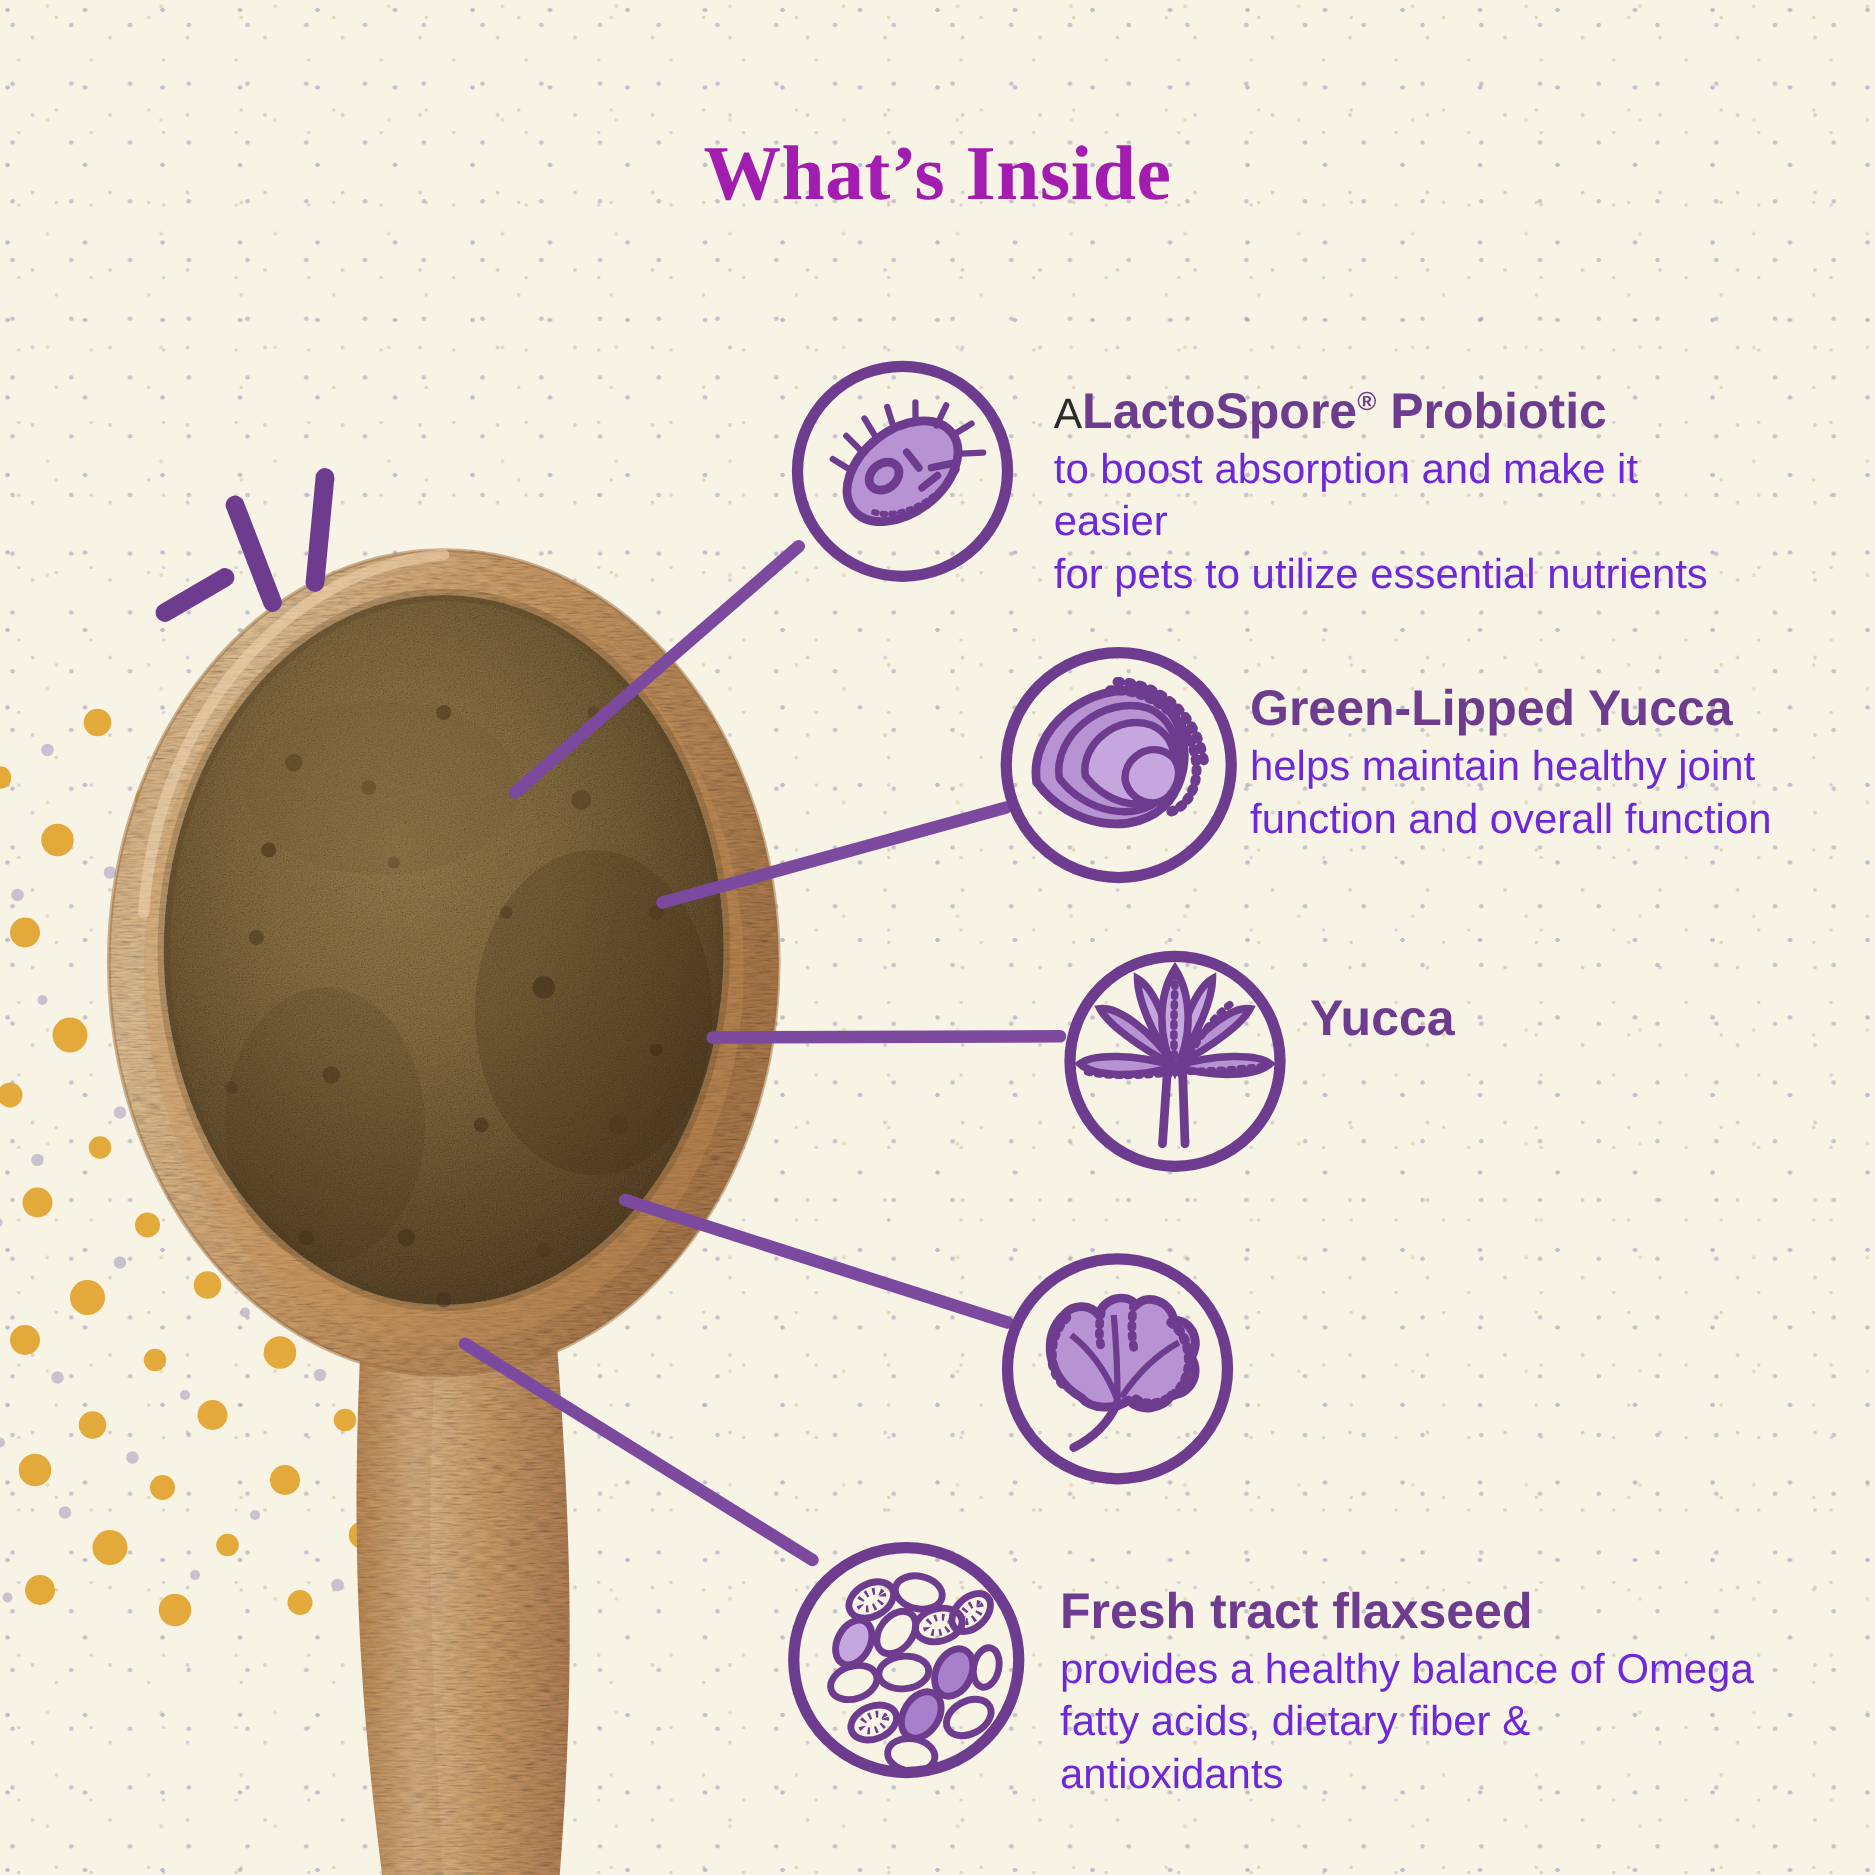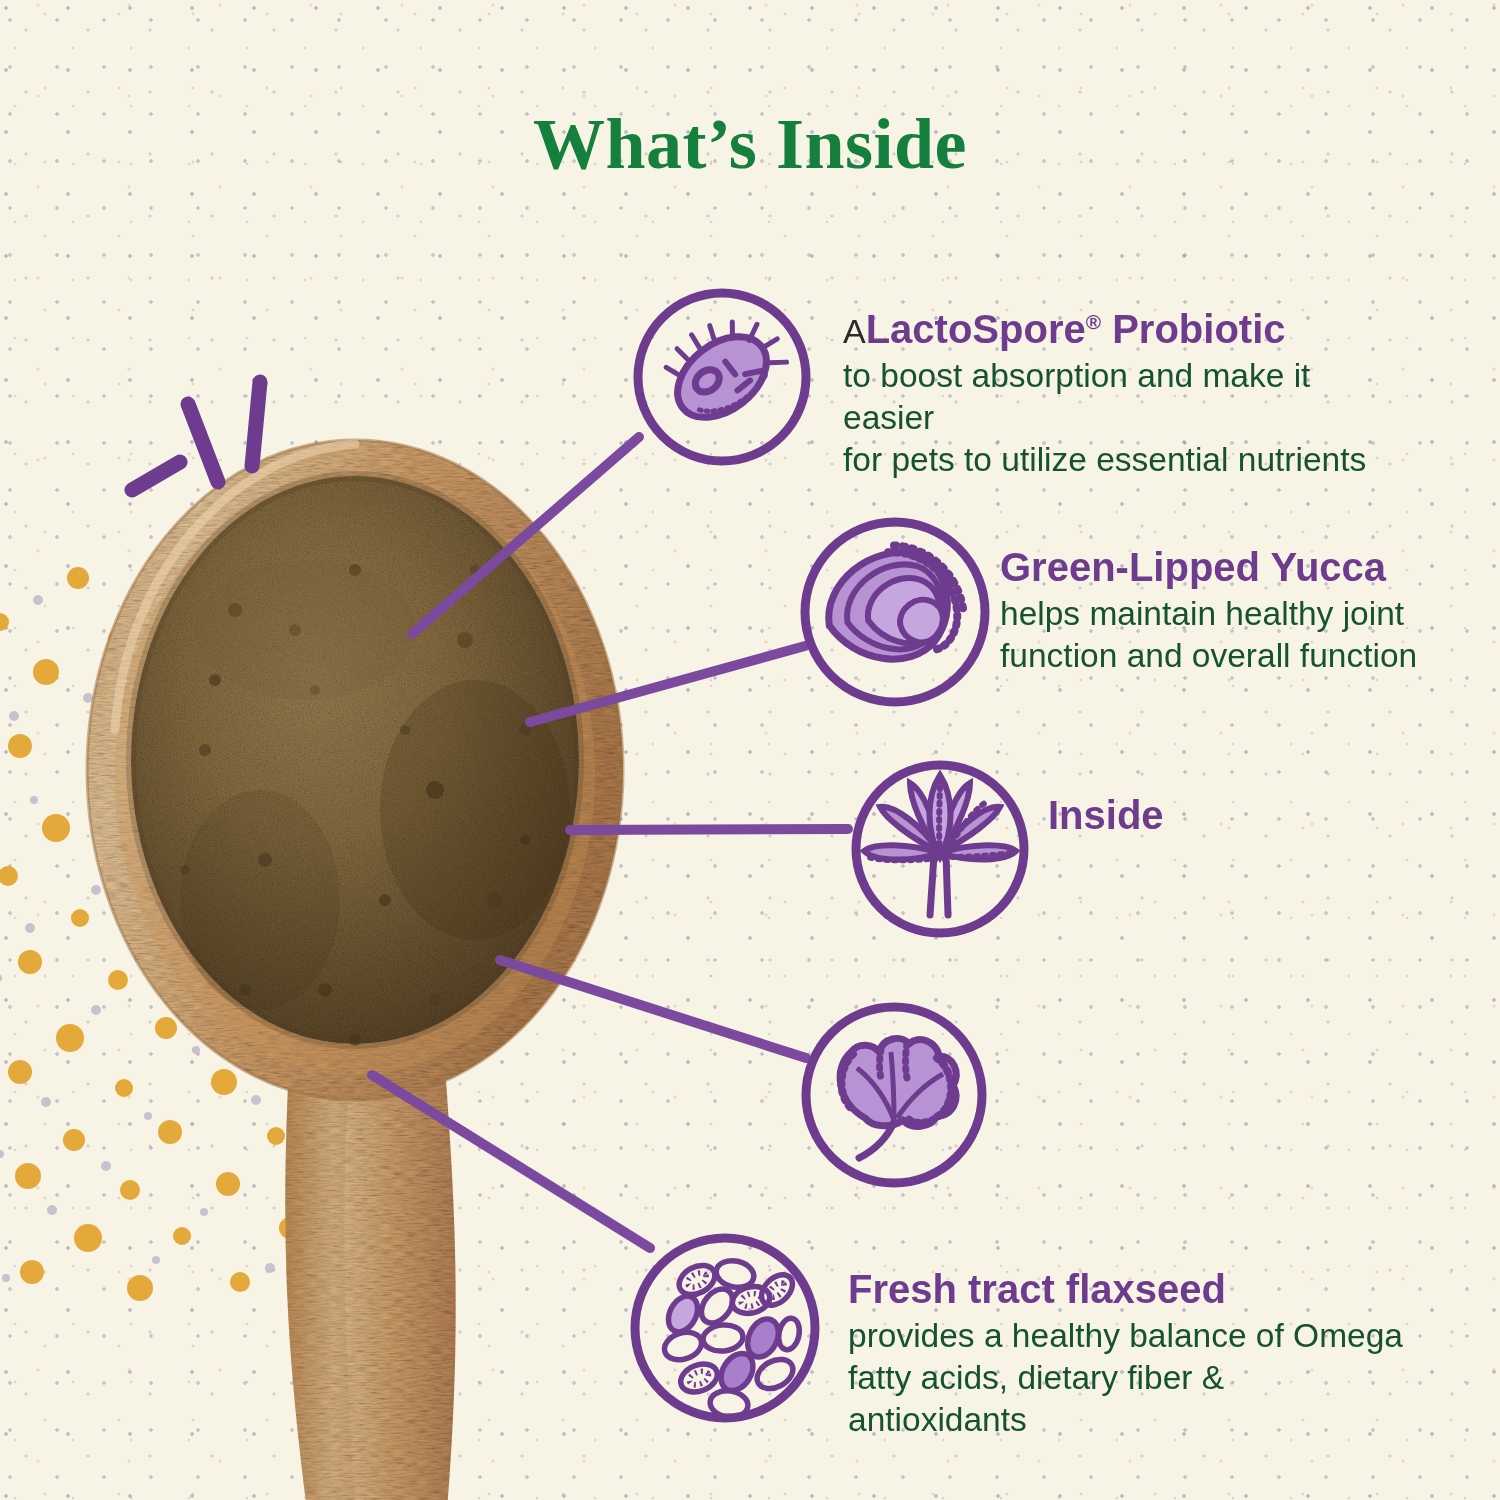--- a/index.html
+++ b/index.html
@@ -44,23 +44,23 @@
   
   .spoon-wrap { position: absolute; left: 55px; top: 430px; width: 640px; height: 1080px; }
 
   
   .title {
     position: absolute;
     left: 0; right: 0;
     top: 108px;
     text-align: center;
     font-family: "Liberation Serif", "DejaVu Serif", serif;
-    font-size: 72px;
+    font-size: 62px;
     font-weight: 700;
-    color: #15803d;
+    color: #a21caf;
     letter-spacing: 0.5px;
     line-height: 1;
   }
 
   
   .callout { position: absolute; }
   .callout .heading {
     font-weight: 700;
     color: #6E3C8E;
     font-size: 40px;
@@ -72,21 +72,21 @@
     color: #2B2B2B;
     font-weight: 400;
     font-size: 34px;
   }
   .callout .heading sup {
     font-size: 0.52em;
     vertical-align: super;
     line-height: 0;
   }
   .callout .body {
-    color: #14532d;
+    color: #6d28d9;
     font-size: 33.5px;
     line-height: 1.25;
     margin-top: 4px;
     white-space: pre-line;
   }
 
   .icon-circle { position: absolute; }
   .connector { position: absolute; left: 0; top: 0; width: 1500px; height: 1500px; pointer-events: none; }
 
   .sparkles { position: absolute; left: 120px; top: 370px; width: 180px; height: 130px; }
@@ -354,21 +354,21 @@
       <path d="M100 92 C 112 72, 126 52, 140 44" fill="none" stroke="#6E3C8E" stroke-width="6" stroke-dasharray="2 6" stroke-linecap="round"></path>
       <path d="M104 100 C 124 100, 148 98, 164 96" fill="none" stroke="#6E3C8E" stroke-width="6" stroke-dasharray="2 6" stroke-linecap="round"></path>
       <path d="M80 102 C 58 104, 34 104, 20 100" fill="none" stroke="#6E3C8E" stroke-width="6" stroke-dasharray="2 6" stroke-linecap="round"></path>
 
       <line x1="86" y1="98" x2="82" y2="158" stroke="#6E3C8E" stroke-width="7" stroke-linecap="round"></line>
       <line x1="98" y1="98" x2="100" y2="158" stroke="#6E3C8E" stroke-width="7" stroke-linecap="round"></line>
     </g>
   </svg>
 
   <div class="callout" style="left:1048px; top:782px; width:440px;">
-    <div class="heading">Inside</div>
+    <div class="heading">Yucca</div>
   </div>
 
   <svg class="icon-circle" style="left:797px; top:998px;" width="195" height="195" viewBox="0 0 195 195">
     <circle cx="97" cy="97" r="88" fill="none" stroke="#6E3C8E" stroke-width="9"></circle>
     <g>
       <path d="M68 120 C 40 104, 36 70, 54 54 C 62 44, 76 46, 82 54 C 86 40, 104 36, 112 46
                C 122 36, 140 44, 142 58 C 156 58, 164 74, 156 88 C 164 100, 156 118, 140 118
                C 134 130, 114 132, 106 122 C 96 130, 76 130, 68 120 Z" fill="#B893D4" stroke="#6E3C8E" stroke-width="7" stroke-linejoin="round"></path>
       <path d="M97 122 C 90 104, 78 84, 60 70" fill="none" stroke="#6E3C8E" stroke-width="5"></path>
       <path d="M97 122 C 97 100, 96 76, 94 54" fill="none" stroke="#6E3C8E" stroke-width="5"></path>

